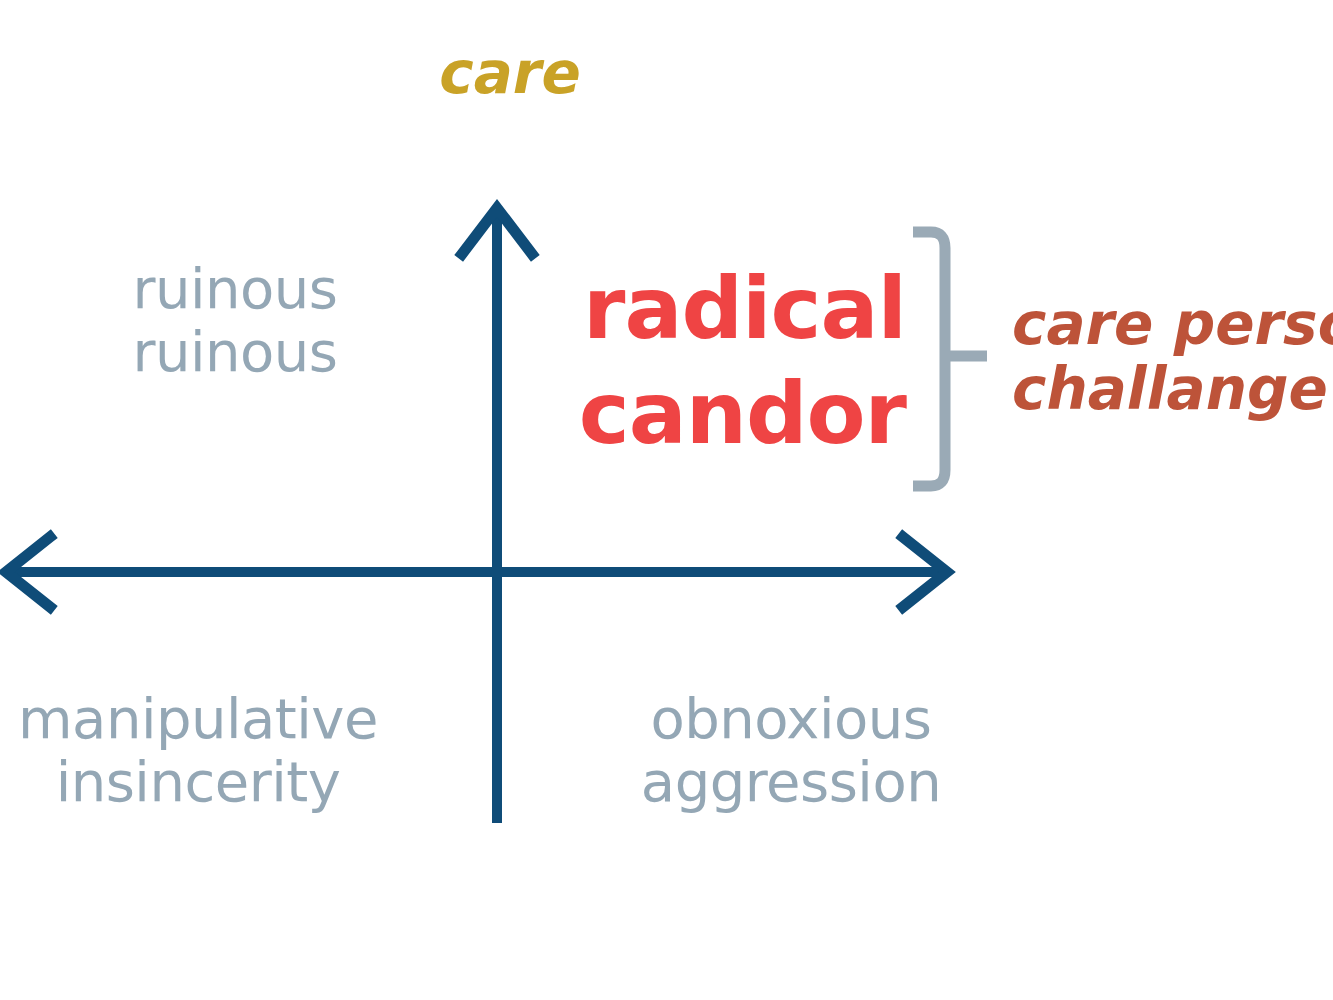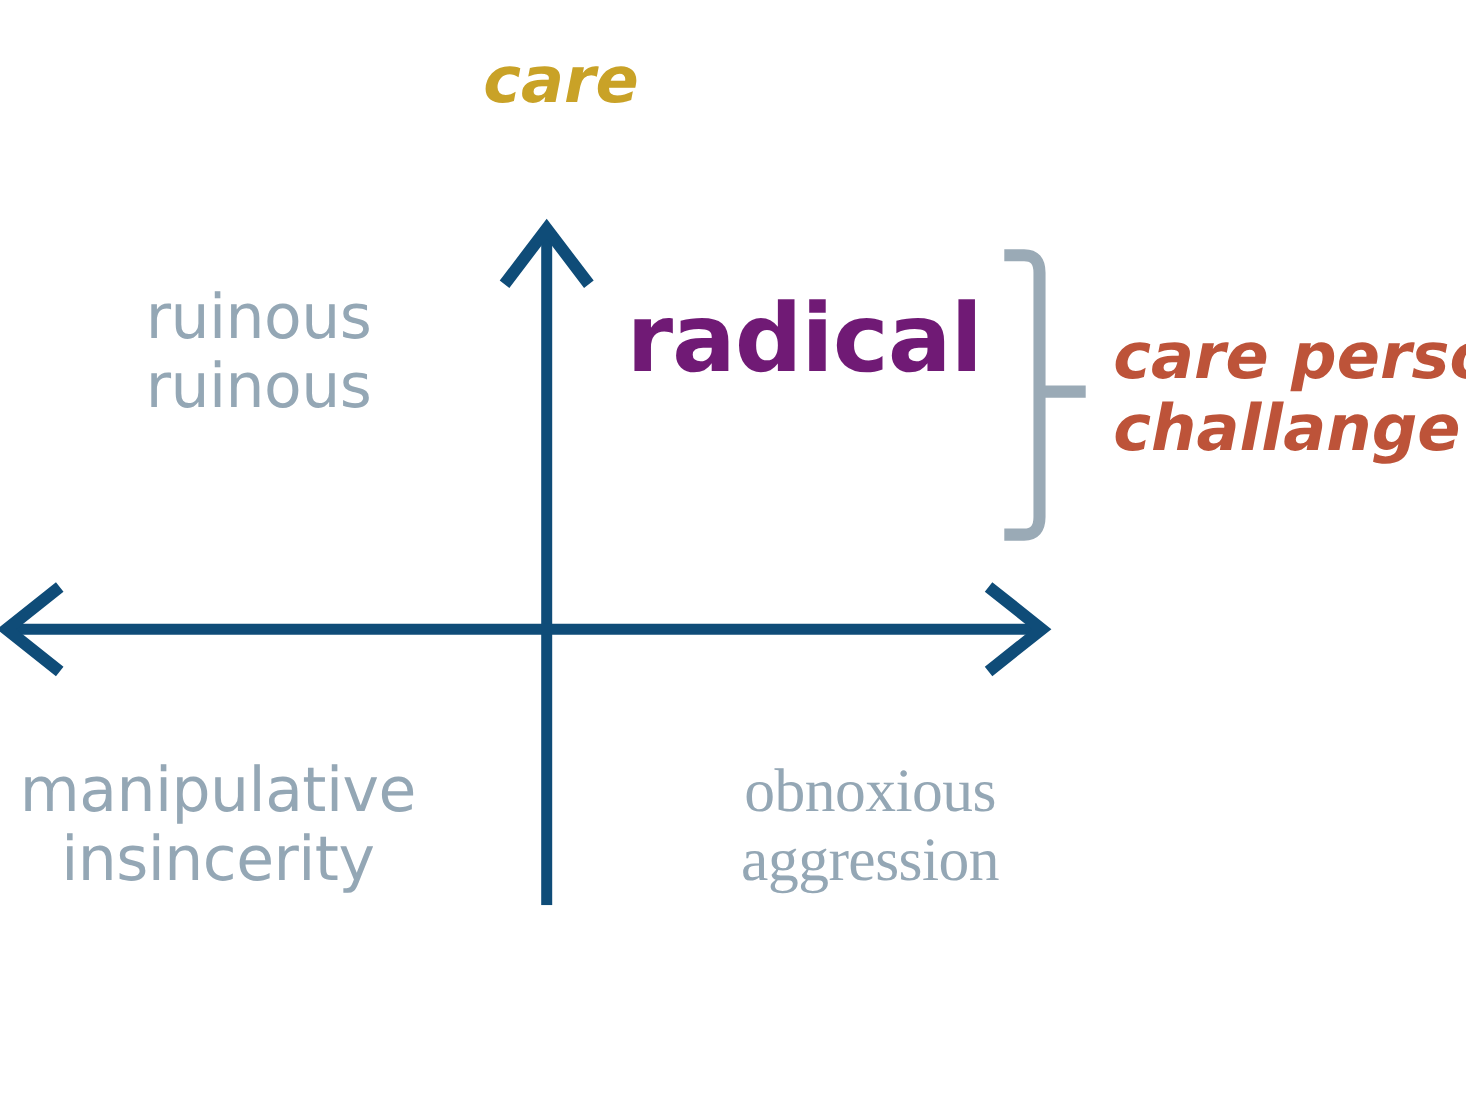--- a/index.html
+++ b/index.html
@@ -60,31 +60,30 @@
     white-space: normal;
   }
 
   
   #obnoxious-aggression {
     left: 556px;
     top: 688px;
     width: 470px;
     text-align: center;
     white-space: normal;
-    font-family: Liberation Serif, serif;
   }
 
   
   #radical-candor {
     left: 556px;
     top: 256px;
     width: 350px;
-    text-align: center;
+    text-align: right;
     white-space: normal;
-    color: #701a75;
+    color: #ef4444;
     font-size: 86px;
     font-weight: 700;
     letter-spacing: -1px;
     line-height: 1.22;
   }
 
   
   #care-personally {
     left: 300px;
     top: 42px;
@@ -148,20 +147,21 @@
     <span class="quad-line">care</span>
   </div>
 
   <div class="label quad" id="ruinous-empathy">
     <span class="quad-line">ruinous</span>
     <span class="quad-line">ruinous</span>
   </div>
 
   <div class="label" id="radical-candor">
     <span class="quad-line">radical</span>
+    <span class="quad-line">candor</span>
   </div>
 
   <div class="label quad" id="manipulative-insincerity">
     <span class="quad-line">manipulative</span>
     <span class="quad-line">insincerity</span>
   </div>
 
   <div class="label quad" id="obnoxious-aggression">
     <span class="quad-line">obnoxious</span>
     <span class="quad-line">aggression</span>

